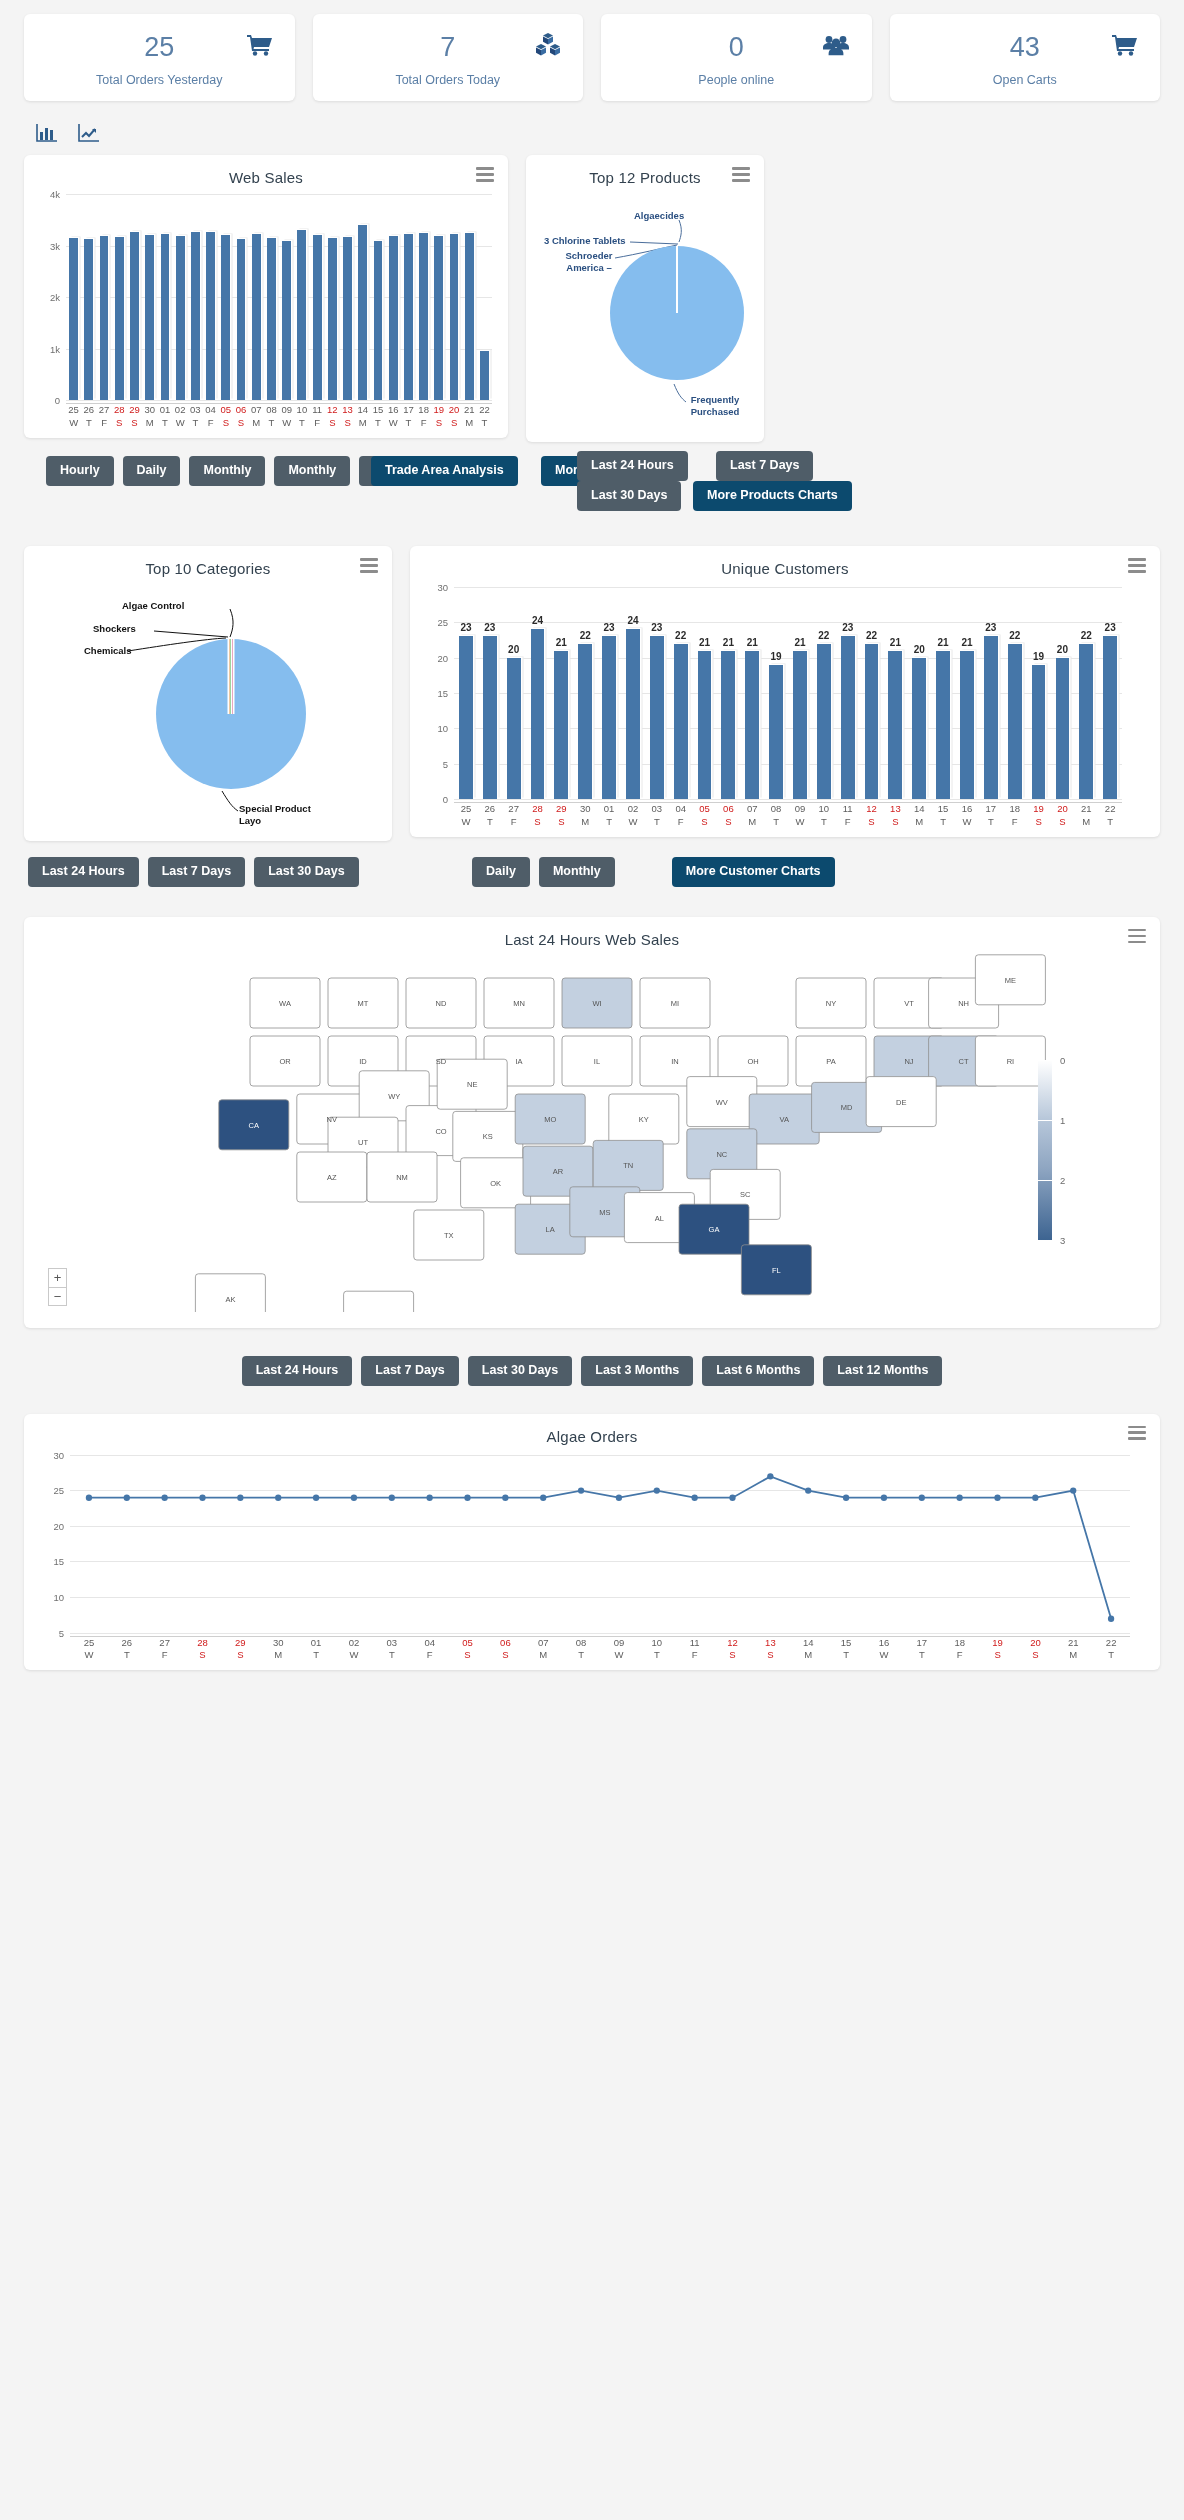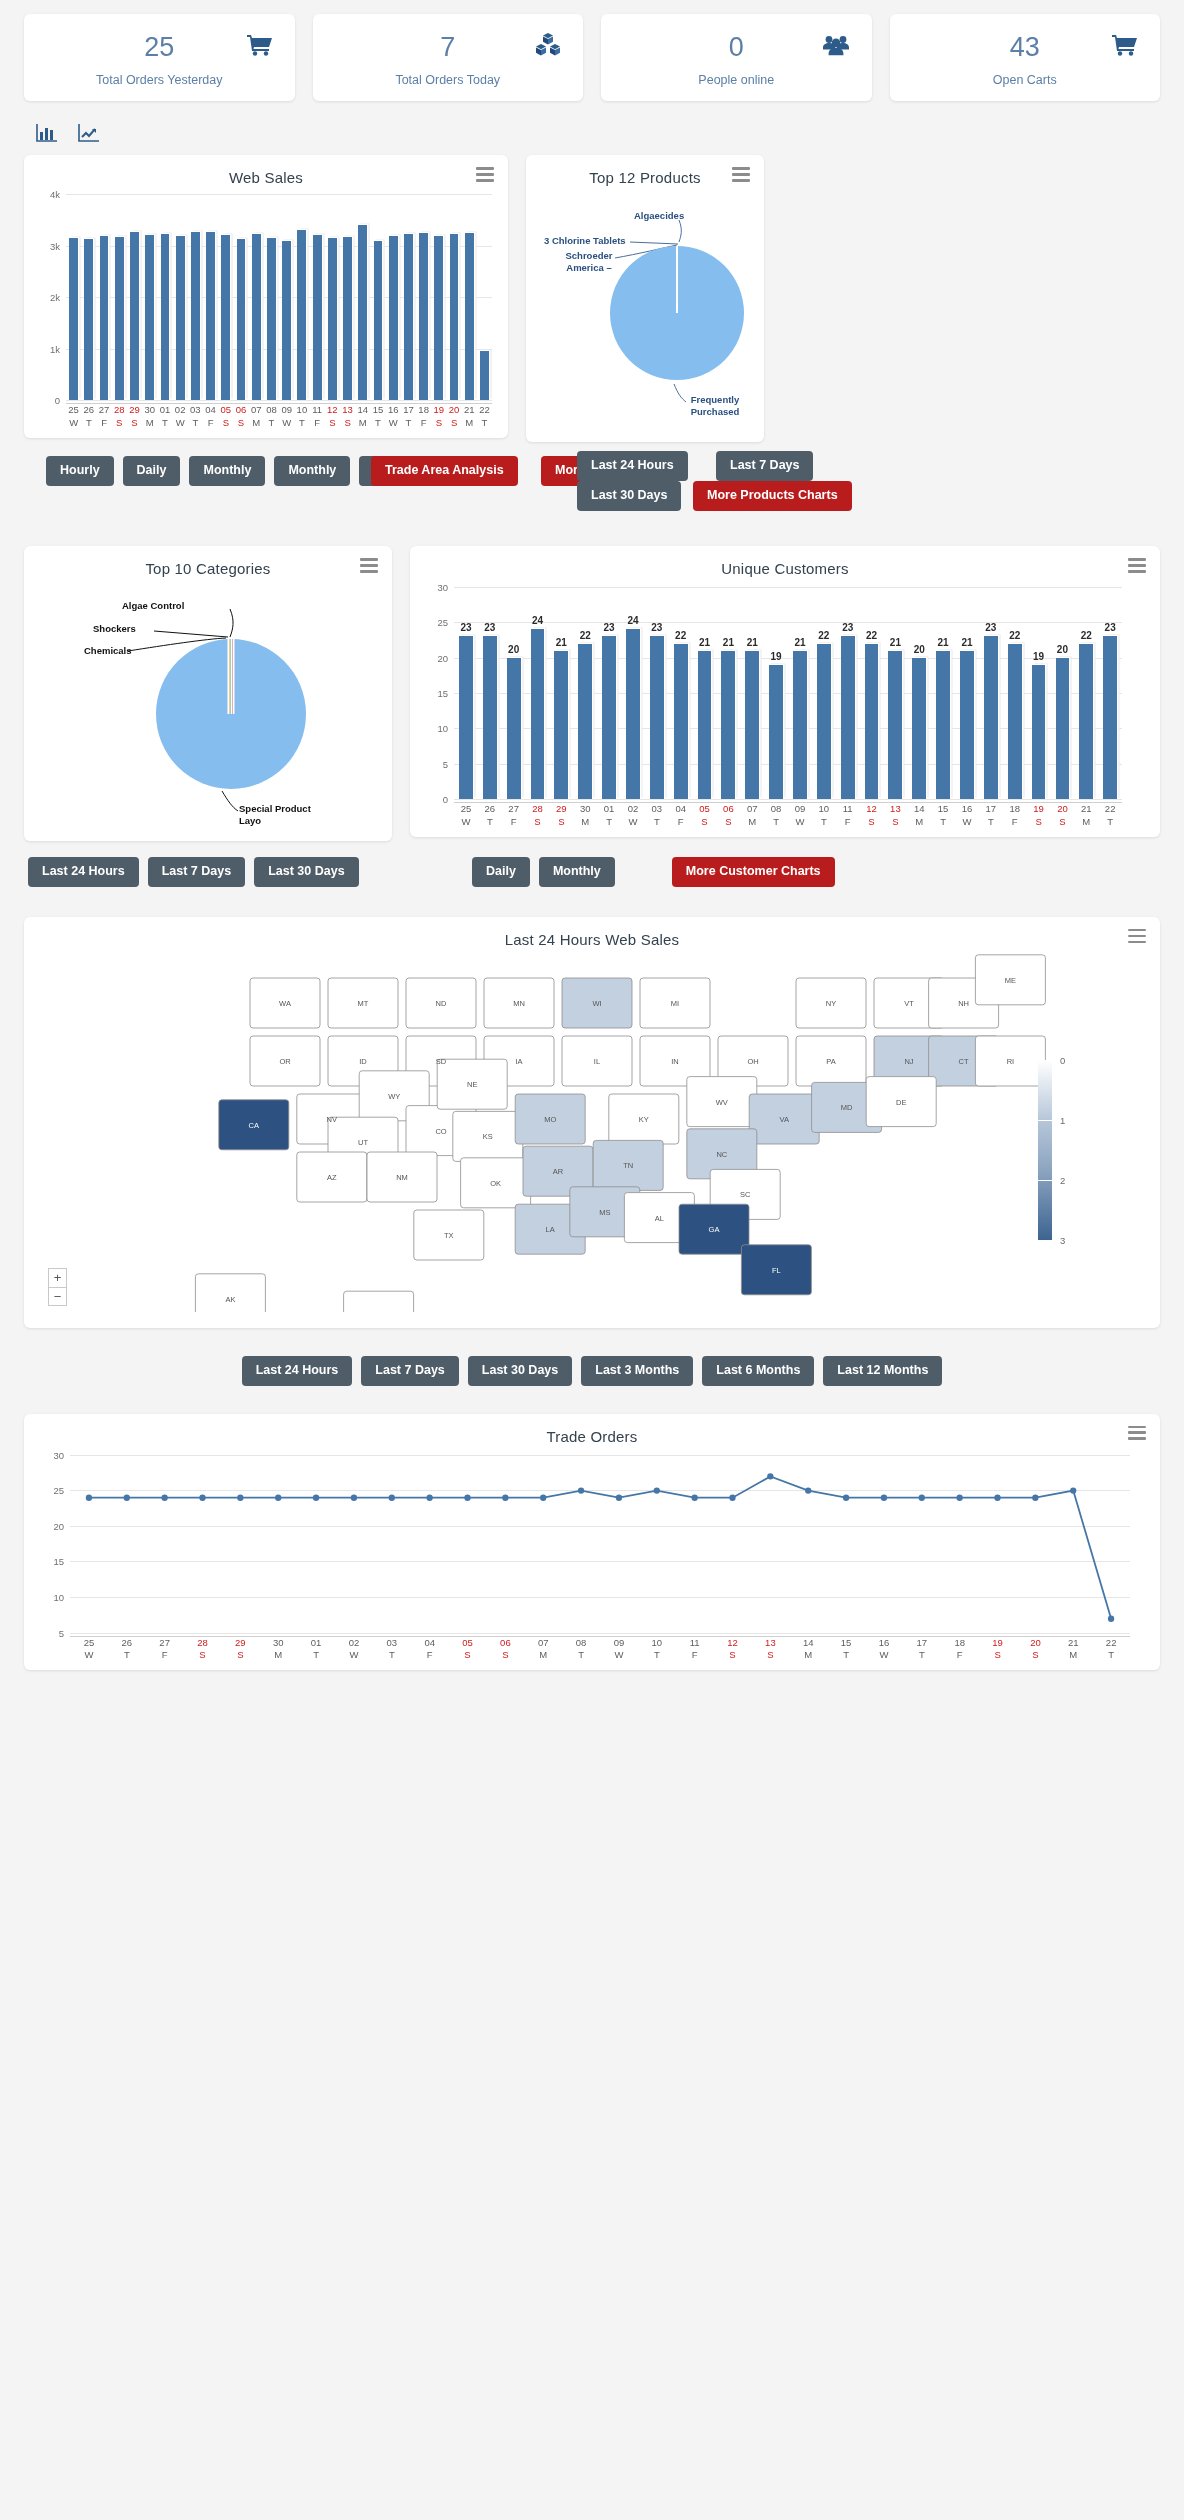--- a/index.html
+++ b/index.html
@@ -50,21 +50,21 @@
 
   
   .btn {
     display:inline-block; border:0; border-radius:4px;
     font-family:"Liberation Sans", sans-serif;
     font-size:12.5px; font-weight:700; color:#fff;
     padding:8px 14px; cursor:pointer; white-space:nowrap;
     line-height:1.1;
   }
   .btn-grey { background:#4f5d68; }
-  .btn-blue { background:#b91c1c; }
+  .btn-blue { background:#0c4a6e; }
   .btn-row { display:flex; gap:9px; align-items:flex-start; flex-wrap:wrap; }
 
   
   .chart { position:relative; font-size:9px; color:#7a7a7a; }
   .gridline { position:absolute; left:0; right:0; height:1px; background:#e6e6e6; }
   .ytick { position:absolute; right:100%; margin-right:6px; transform:translateY(-50%);
            white-space:nowrap; font-size:9.5px; color:#6f6f6f; }
   .bars { position:absolute; left:0; right:0; bottom:0; top:0;
           display:flex; align-items:flex-end; justify-content:space-between; }
   .bar-wrap { flex:1; display:flex; justify-content:center; align-items:flex-end; height:100%; position:relative; }
@@ -897,21 +897,21 @@
   <div class="btn-row" style="justify-content:center; margin-top:28px;">
     <button class="btn btn-grey">Last 24 Hours</button>
     <button class="btn btn-grey">Last 7 Days</button>
     <button class="btn btn-grey">Last 30 Days</button>
     <button class="btn btn-grey">Last 3 Months</button>
     <button class="btn btn-grey">Last 6 Months</button>
     <button class="btn btn-grey">Last 12 Months</button>
   </div>
 
   <div class="panel" style="margin-top:28px;">
-    <div class="panel-title">Trade Orders</div>
+    <div class="panel-title">Algae Orders</div>
     <div class="hamburger">
         <span></span>
         <span></span>
         <span></span>
       </div>
     <div id="orders-chart" style="margin:8px 0 0 34px; padding-right:18px;">
         <div class="chart" style="height: 178px;">
           <div class="gridline" style="top: 178px;"></div>
           <div class="ytick" style="top: 178px;">5</div>
           <div class="gridline" style="top: 142.4px;"></div>

